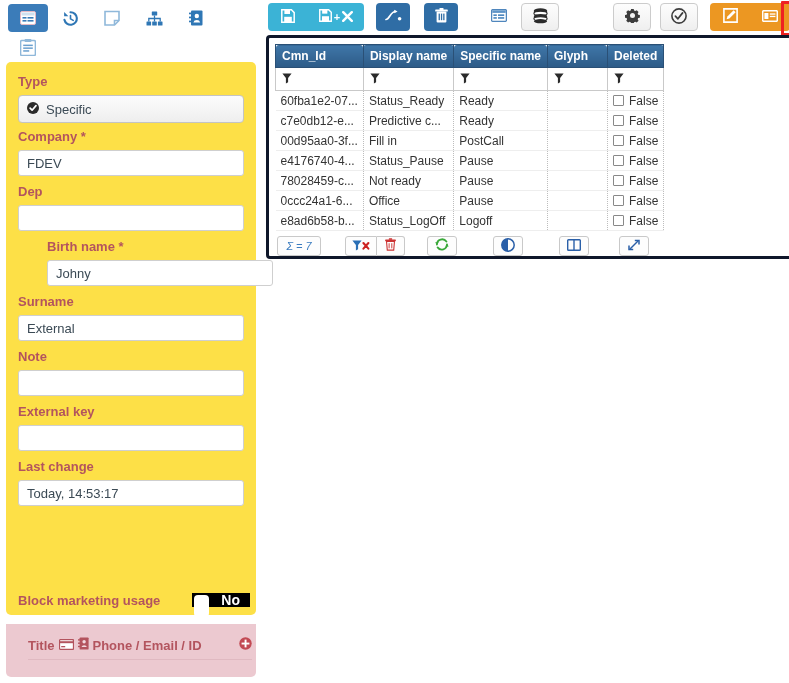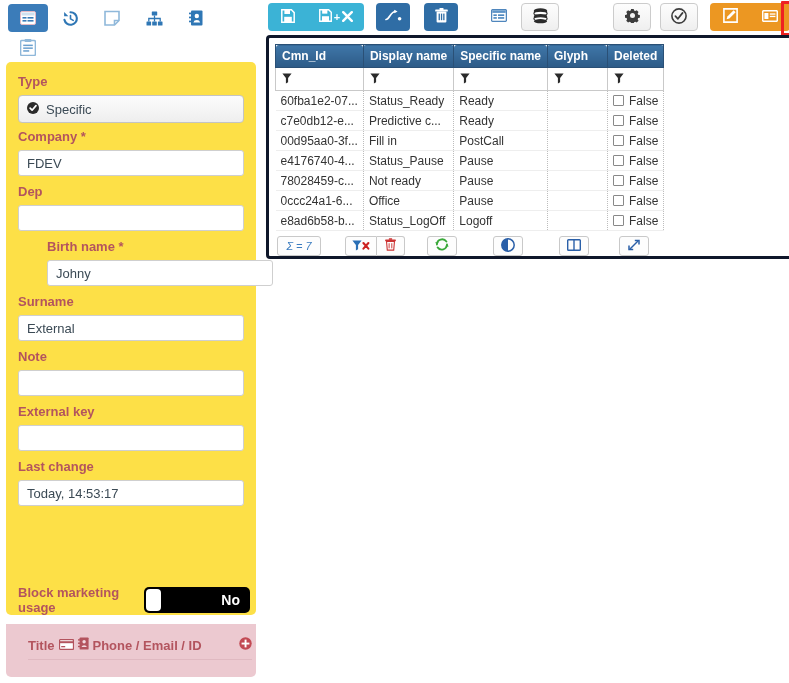--- a/index.html
+++ b/index.html
@@ -104,28 +104,27 @@
     align-items: center;
   }
   #toggle-label {
     color: #b3545e;
     font-weight: bold;
     font-size: 13px;
     flex: 1;
   }
   #toggle-switch {
     width: 58px;
-    height: 26px;
+    height: 14px;
     background: #000000;
-    border-radius: 5px;
+    border-radius: 0;
     position: relative;
     display: flex;
     align-items: center;
     justify-content: flex-end;
-    padding-left: 48px;
   }
   #toggle-knob {
     position: absolute;
     left: 2px; top: 2px;
     width: 15px; height: 22px;
     background: #ffffff;
     border-radius: 4px;
   }
   #toggle-text {
     color: #ffffff;

